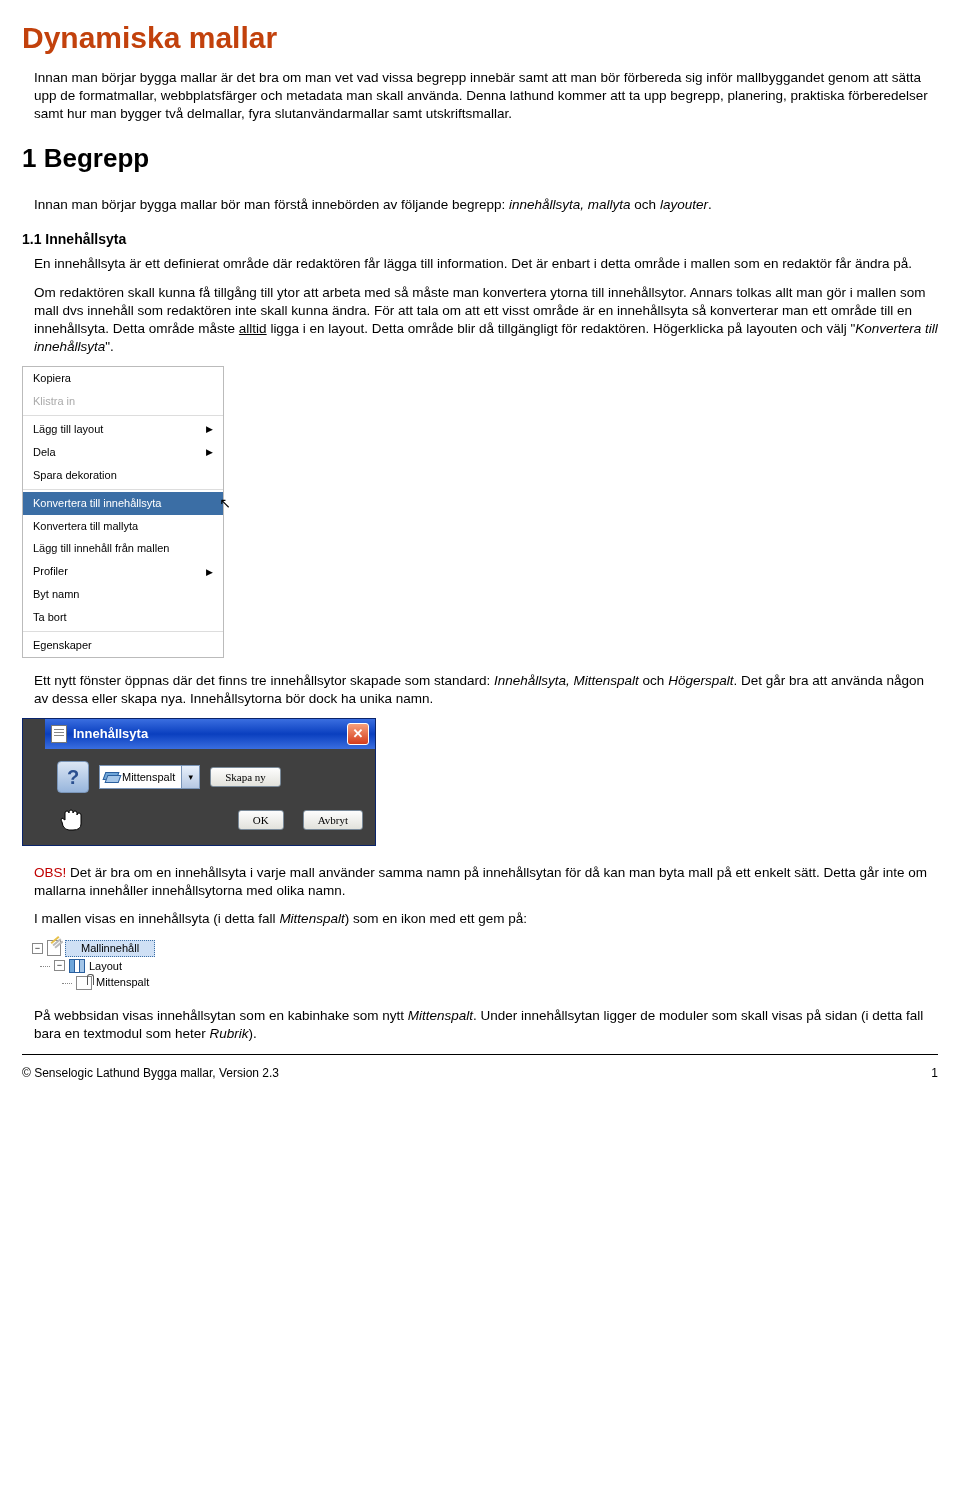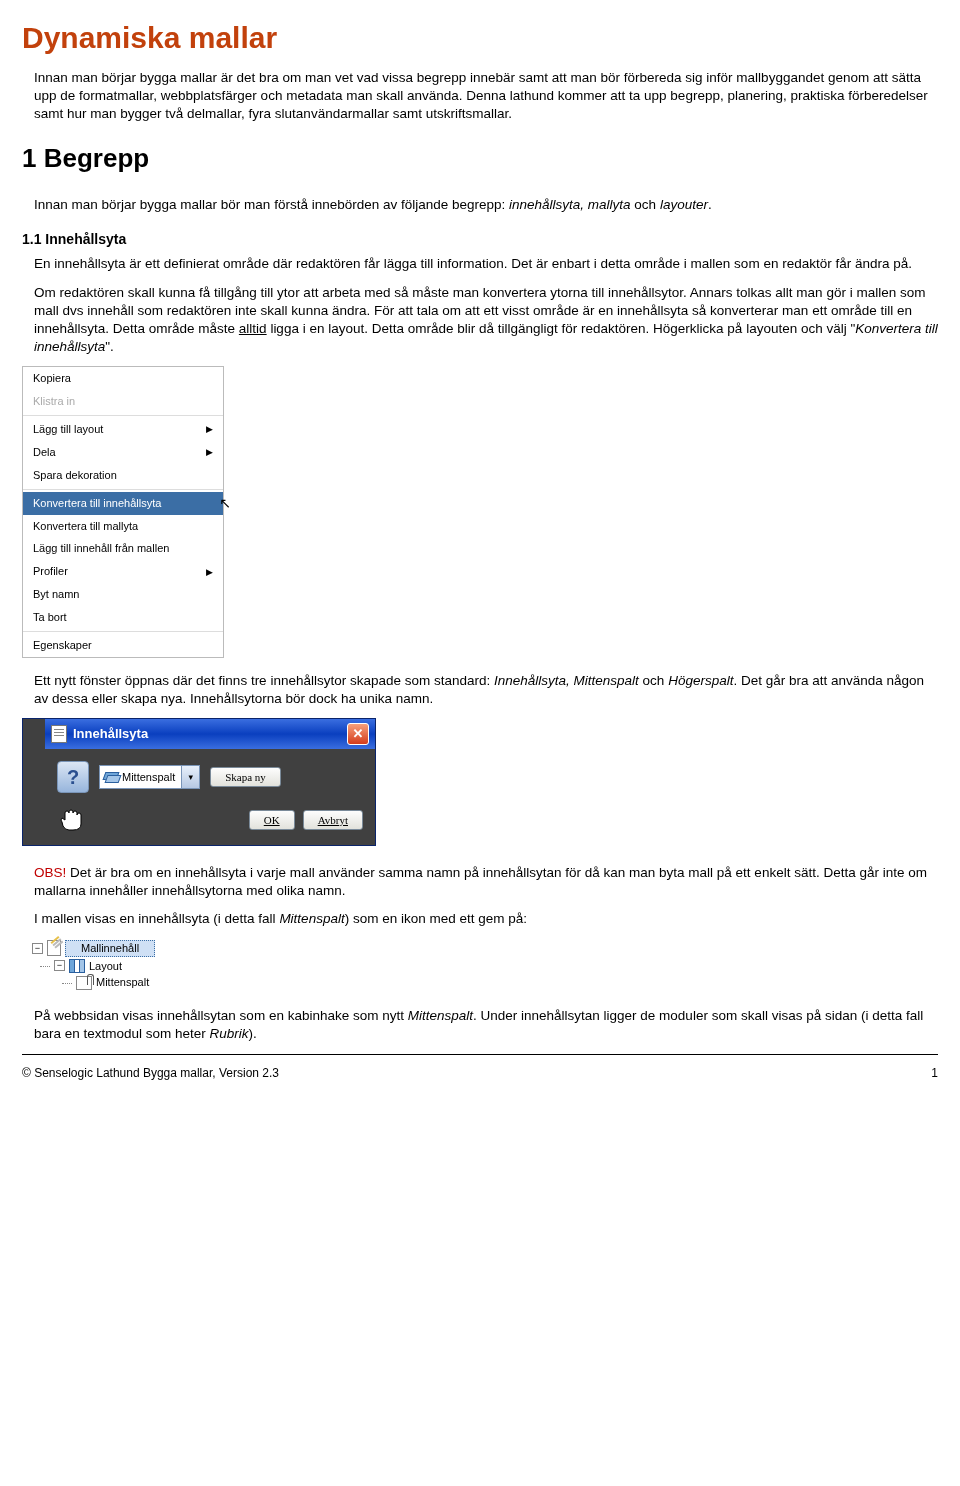--- a/index.html
+++ b/index.html
@@ -177,22 +177,21 @@
     border-radius: 3px;
     padding: 3px 14px;
     font-size: 11px;
     font-family: Tahoma;
     cursor: default;
   }
   .dialog .row2 {
     display: flex;
     align-items: center;
     justify-content: flex-end;
-    gap: 8px;
-    text-decoration: underline;
+    gap: 19px;
   }
   .hand-icon {
     width: 28px; height: 26px;
     margin-right: auto;
     display: flex; align-items: center; justify-content: center;
   }
   .hand-icon svg { width: 26px; height: 24px; }
 
   
   .tree {

